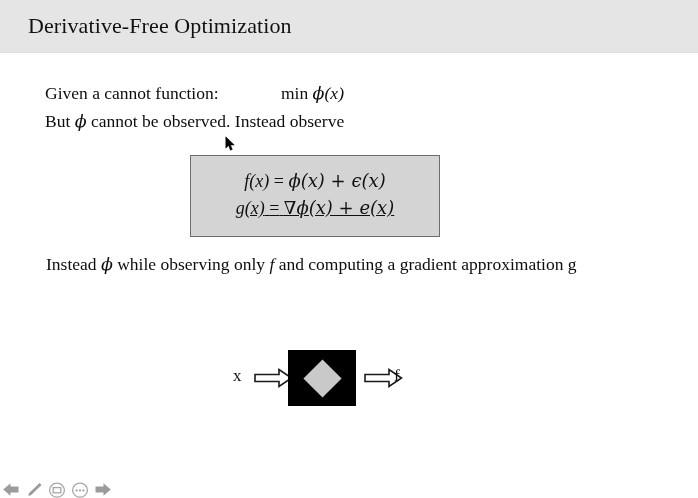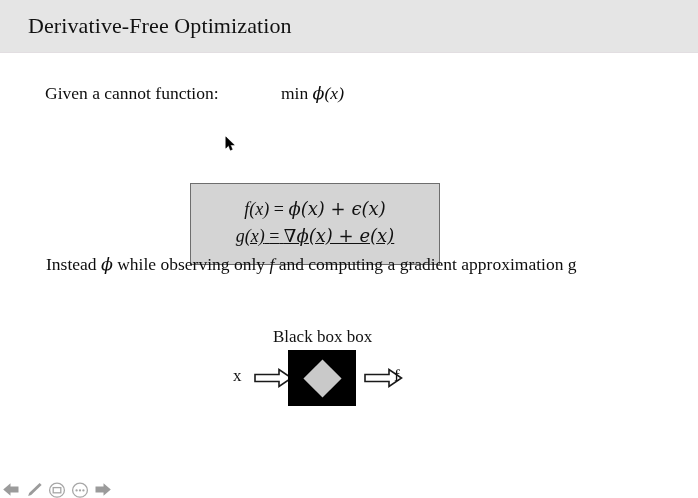--- a/index.html
+++ b/index.html
@@ -63,21 +63,20 @@
   
   #equation-box {
     position: absolute;
     left: 190px;
     top: 102px;
     width: 250px;
     height: 82px;
     background: #d4d4d4;
     border: 1.5px solid #6e6e6e;
     box-sizing: border-box;
-    margin-top: 28px;
   }
   .equation {
     position: absolute;
     width: 100%;
     text-align: center;
     font-size: 18px;
     white-space: nowrap;
     color: #111111;
   }
   #equation-f { top: 14px; }
@@ -176,41 +175,43 @@
 
 <div id="slide-body">
 
   <div class="body-line" id="line-given">Given a cannot function:</div>
 
   <div class="body-line" id="line-minexpr">
     <span class="upright">min</span>
     <span class="mathsym">ϕ</span><span class="mathit">(x)</span>
   </div>
 
+  <div class="body-line" id="line-butphi">
+    <span>But </span><span class="mathsym">ϕ</span><span> cannot be observed. Instead observe</span>
+  </div>
 
   <div id="equation-box">
     <div class="equation" id="equation-f">
       <span class="mathit">f(x)</span>
       <span>=</span>
       <span class="mathsym">ϕ(x) + ϵ(x)</span>
     </div>
     <div class="equation" id="equation-g">
       <span class="mathit">g(x)</span>
       <span>=</span>
       <span class="mathsym">∇ϕ(x) + e(x)</span>
     </div>
   </div>
 
   <div class="body-line" id="line-minimize">
     <span>Instead </span><span class="mathsym">ϕ</span><span> while observing only </span><span class="mathit">f</span><span> and computing a gradient approximation g</span>
   </div>
 
   <div id="diagram">
 
-    <div id="diagram-caption">Black box box</div>
 
     <div id="input-label">x</div>
 
     <svg class="block-arrow" id="arrow-in" viewBox="0 0 39 20">
       <polygon points="1,6.5 25,6.5 25,1.5 37.5,10 25,18.5 25,13.5 1,13.5" fill="#ffffff" stroke="#1a1a1a" stroke-width="1.6" stroke-linejoin="miter"></polygon>
     </svg>
 
     <div id="black-box">
       <div id="black-box-diamond"></div>
     </div>

